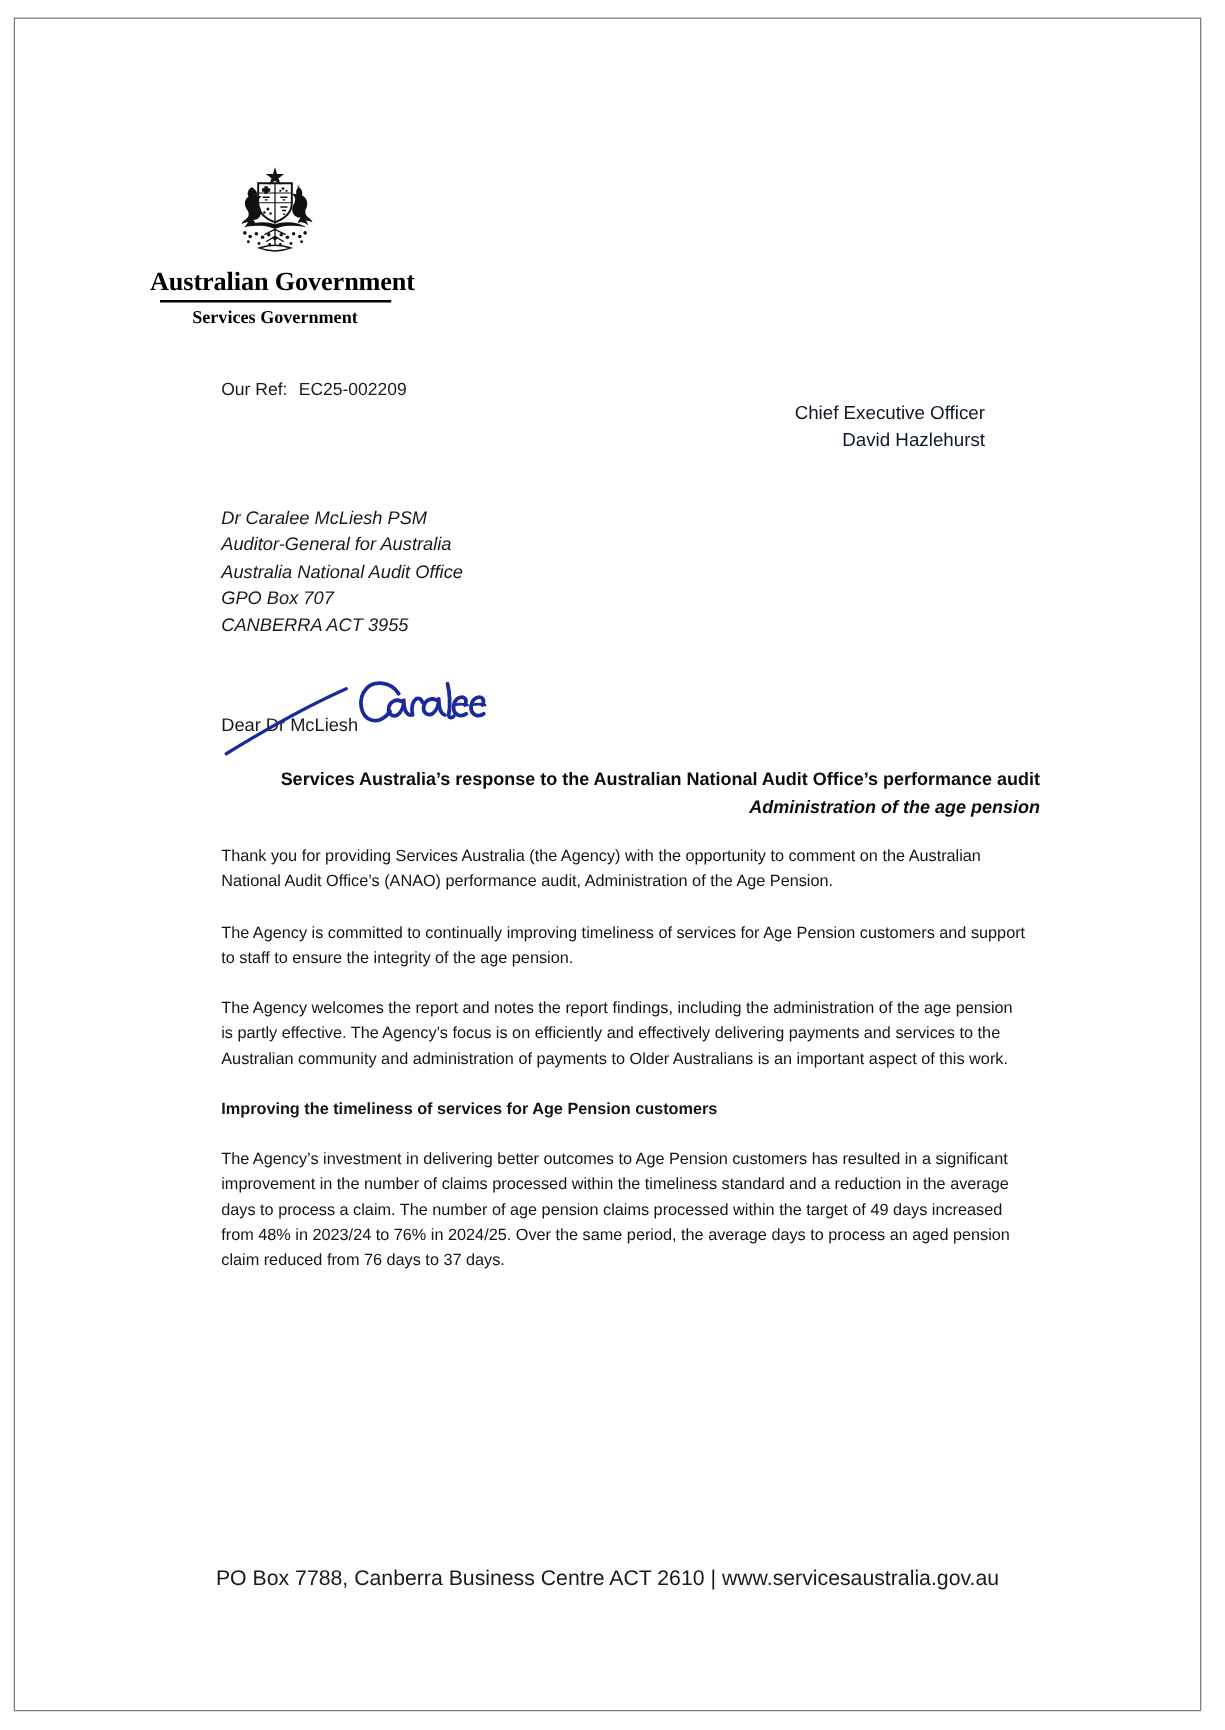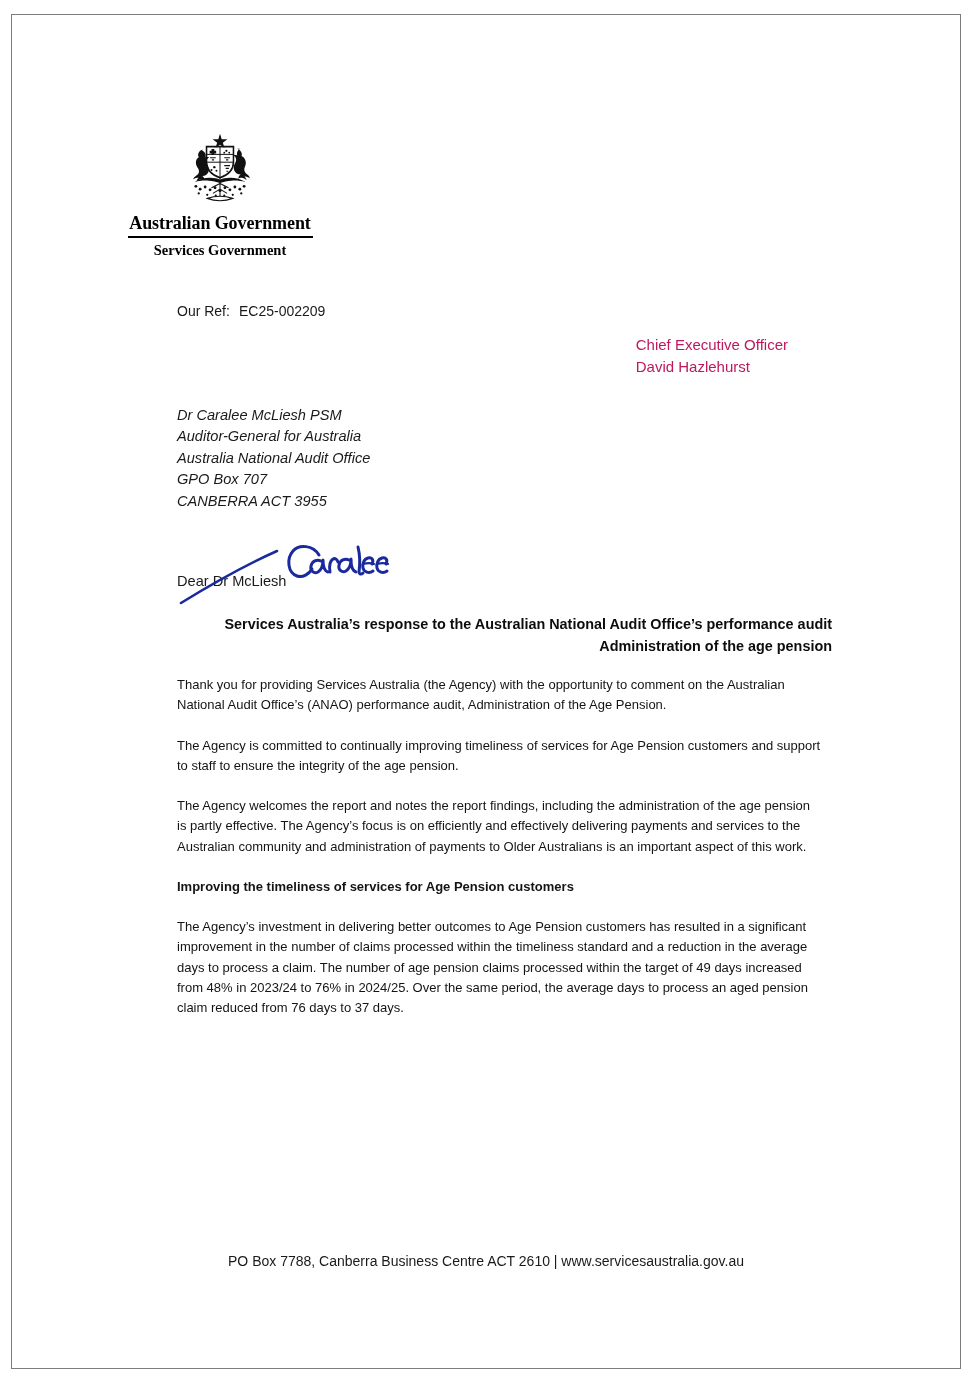--- a/index.html
+++ b/index.html
@@ -38,21 +38,21 @@
   }
   .crest {
     display: block;
     margin: 0 auto;
     width: 86px;
     height: 78px;
   }
   .gov-name {
     font-family: "Liberation Serif", serif;
     font-weight: bold;
-    font-size: 18px;
+    font-size: 21px;
     letter-spacing: -0.1px;
     color: #000;
     margin-top: 4px;
     white-space: nowrap;
   }
   .gov-rule {
     width: 185px;
     height: 1.6px;
     background: #000;
     margin: 2px auto 4px auto;
@@ -74,24 +74,24 @@
     color: #1a1a1a;
     white-space: nowrap;
   }
   .ref-label { display: inline-block; width: 62px; }
   .ref-value { display: inline-block; }
 
   .recipient-office {
     position: absolute;
     right: 172px;
     top: 305px;
+    text-align: right;
     font-size: 15px;
     line-height: 1.48;
-    color: #be185d;
-    margin-top: 14px;
+    color: #0f172a;
   }
 
   
   .address-block {
     position: absolute;
     left: 165px;
     top: 390px;
     font-size: 14.6px;
     line-height: 1.47;
     color: #1a1a1a;
@@ -129,20 +129,21 @@
     left: 165px;
     top: 598px;
     width: 655px;
     text-align: right;
     font-size: 14.4px;
     font-weight: bold;
     line-height: 1.55;
     color: #0d0d0d;
   }
   .subject-title .line2 {
+    font-style: italic;
   }
 
   
   .body-text {
     position: absolute;
     left: 165px;
     top: 660px;
     width: 646px;
     font-size: 13px;
     line-height: 1.56;
@@ -156,21 +157,21 @@
     margin-bottom: 20px;
   }
 
   
   .footer {
     position: absolute;
     left: 0;
     right: 0;
     top: 1238px;
     text-align: center;
-    font-size: 14px;
+    font-size: 17px;
     color: #1a1a1a;
   }
 </style>
 </head>
 <body>
 
 <div class="page-sheet">
 
   <div class="letterhead">
     <svg class="crest" viewBox="0 0 120 110" aria-hidden="true">

